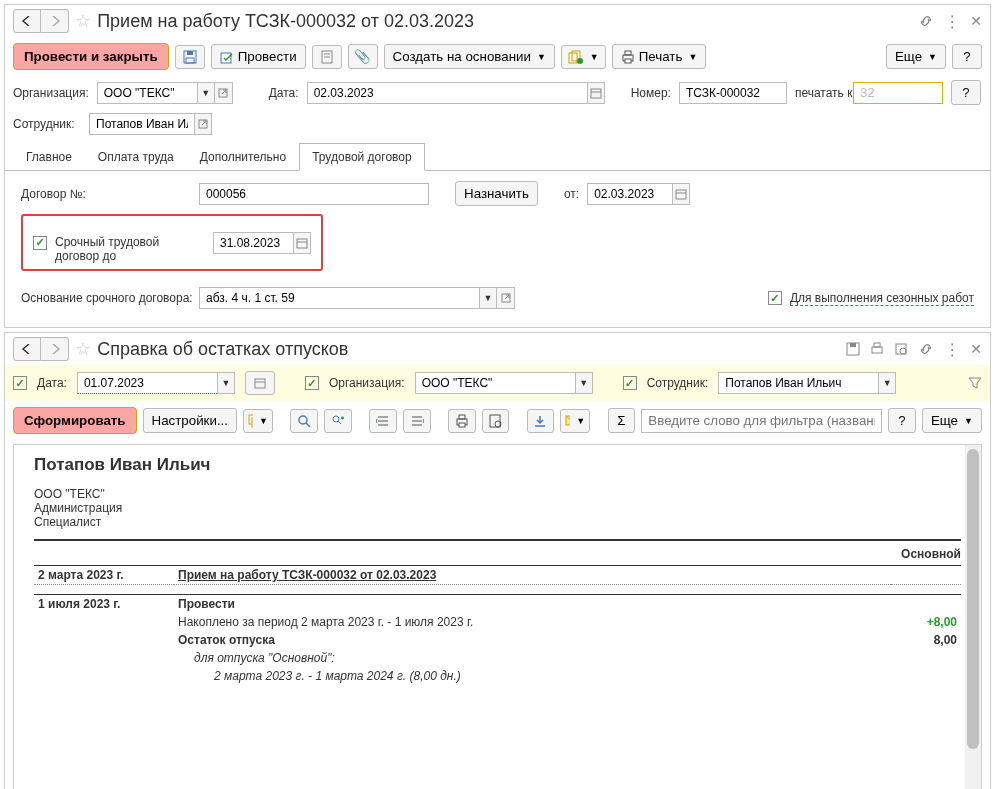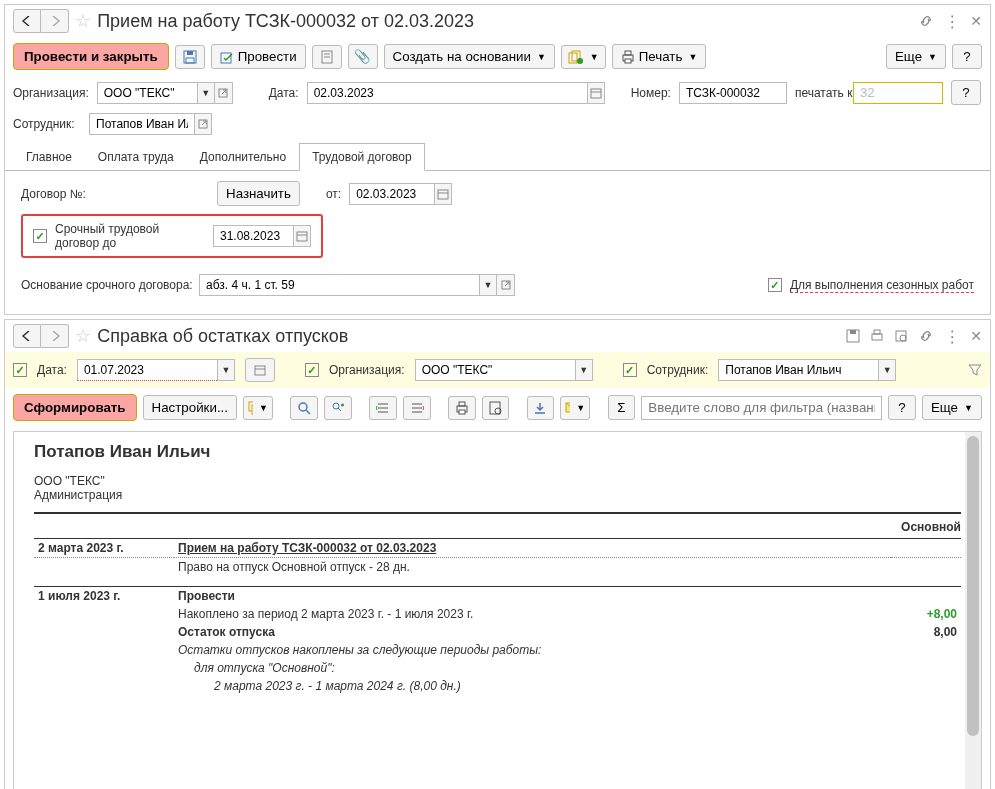--- a/index.html
+++ b/index.html
@@ -183,38 +183,39 @@
   <div class="tabs">
     <div class="tab">Главное</div>
     <div class="tab">Оплата труда</div>
     <div class="tab">Дополнительно</div>
     <div class="tab active">Трудовой договор</div>
   </div>
 
   <div class="form-body">
     <div class="field-row" style="padding:0;align-items:center;">
       <span class="label" style="width:170px;">Договор №:</span>
+      <input class="input" style="width: 230px;" value="000056">
       <span style="width:10px;"></span>
       <button class="btn">Назначить</button>
       <span style="width:10px;"></span>
       <span class="label">от:</span>
       <div class="input-dd">
         <input class="input" style="width: 85px;" value="02.03.2023">
         <div class="dd-btn">
           <svg width="12" height="12">
               <rect x="1" y="2" width="10" height="9" fill="none" stroke="#888"></rect>
               <line x1="1" y1="5" x2="11" y2="5" stroke="#888"></line>
             </svg>
         </div>
       </div>
     </div>
 
     <div class="red-box">
       <span class="chk checked"></span>
-      <span style="width:150px;">Срочный трудовой договор до</span>
+      <span style="width:150px;margin-top:13px;">Срочный трудовой договор до</span>
       <div class="input-dd">
         <input class="input" style="width: 80px;" value="31.08.2023">
         <div class="dd-btn">
           <svg width="12" height="12">
               <rect x="1" y="2" width="10" height="9" fill="none" stroke="#888"></rect>
               <line x1="1" y1="5" x2="11" y2="5" stroke="#888"></line>
             </svg>
         </div>
       </div>
     </div>
@@ -398,60 +399,51 @@
       <span>Еще</span>
         <span class="dropdown-arrow">▼</span>
     </button>
   </div>
 
   <div class="scroll-wrap">
     <div class="report">
       <div class="report-name">Потапов Иван Ильич</div>
       <div class="report-line">ООО "ТЕКС"</div>
       <div class="report-line">Администрация</div>
+      <div class="report-line">Специалист</div>
       <div class="report-hr"></div>
       <div class="report-head-right">Основной</div>
       <div style="border-top:1px solid #333;"></div>
       <table class="report-table">
         <tbody>
             <tr class="dotted">
           <td style="width:140px;" class="bold">2 марта 2023 г.</td>
           <td class="bold"><span style="text-decoration:underline;">Прием на работу ТСЗК-000032 от 02.03.2023</span></td>
           <td style="width:70px;"></td>
         </tr>
         <tr>
-          <td></td>
-          <td>Право на отпуск Основной отпуск - 28 дн.</td>
-          <td></td>
-        </tr>
-        <tr>
               <td colspan="3" style="height:10px;border-bottom:1px solid #333;"></td>
             </tr>
         <tr>
           <td class="bold">1 июля 2023 г.</td>
           <td class="bold">Провести</td>
           <td></td>
         </tr>
         <tr>
           <td></td>
           <td>Накоплено за период 2 марта 2023 г. - 1 июля 2023 г.</td>
           <td class="green-amt">+8,00</td>
         </tr>
         <tr>
           <td></td>
           <td class="bold">Остаток отпуска</td>
           <td class="bold" style="text-align:right;">8,00</td>
         </tr>
         <tr>
           <td></td>
-          <td class="italic">Остатки отпусков накоплены за следующие периоды работы:</td>
-          <td></td>
-        </tr>
-        <tr>
-          <td></td>
           <td class="italic" style="padding-left:20px;">для отпуска "Основной":</td>
           <td></td>
         </tr>
         <tr>
           <td></td>
           <td class="italic" style="padding-left:40px;">2 марта 2023 г. - 1 марта 2024 г. (8,00 дн.)</td>
           <td></td>
         </tr>
       </tbody>
         </table>

